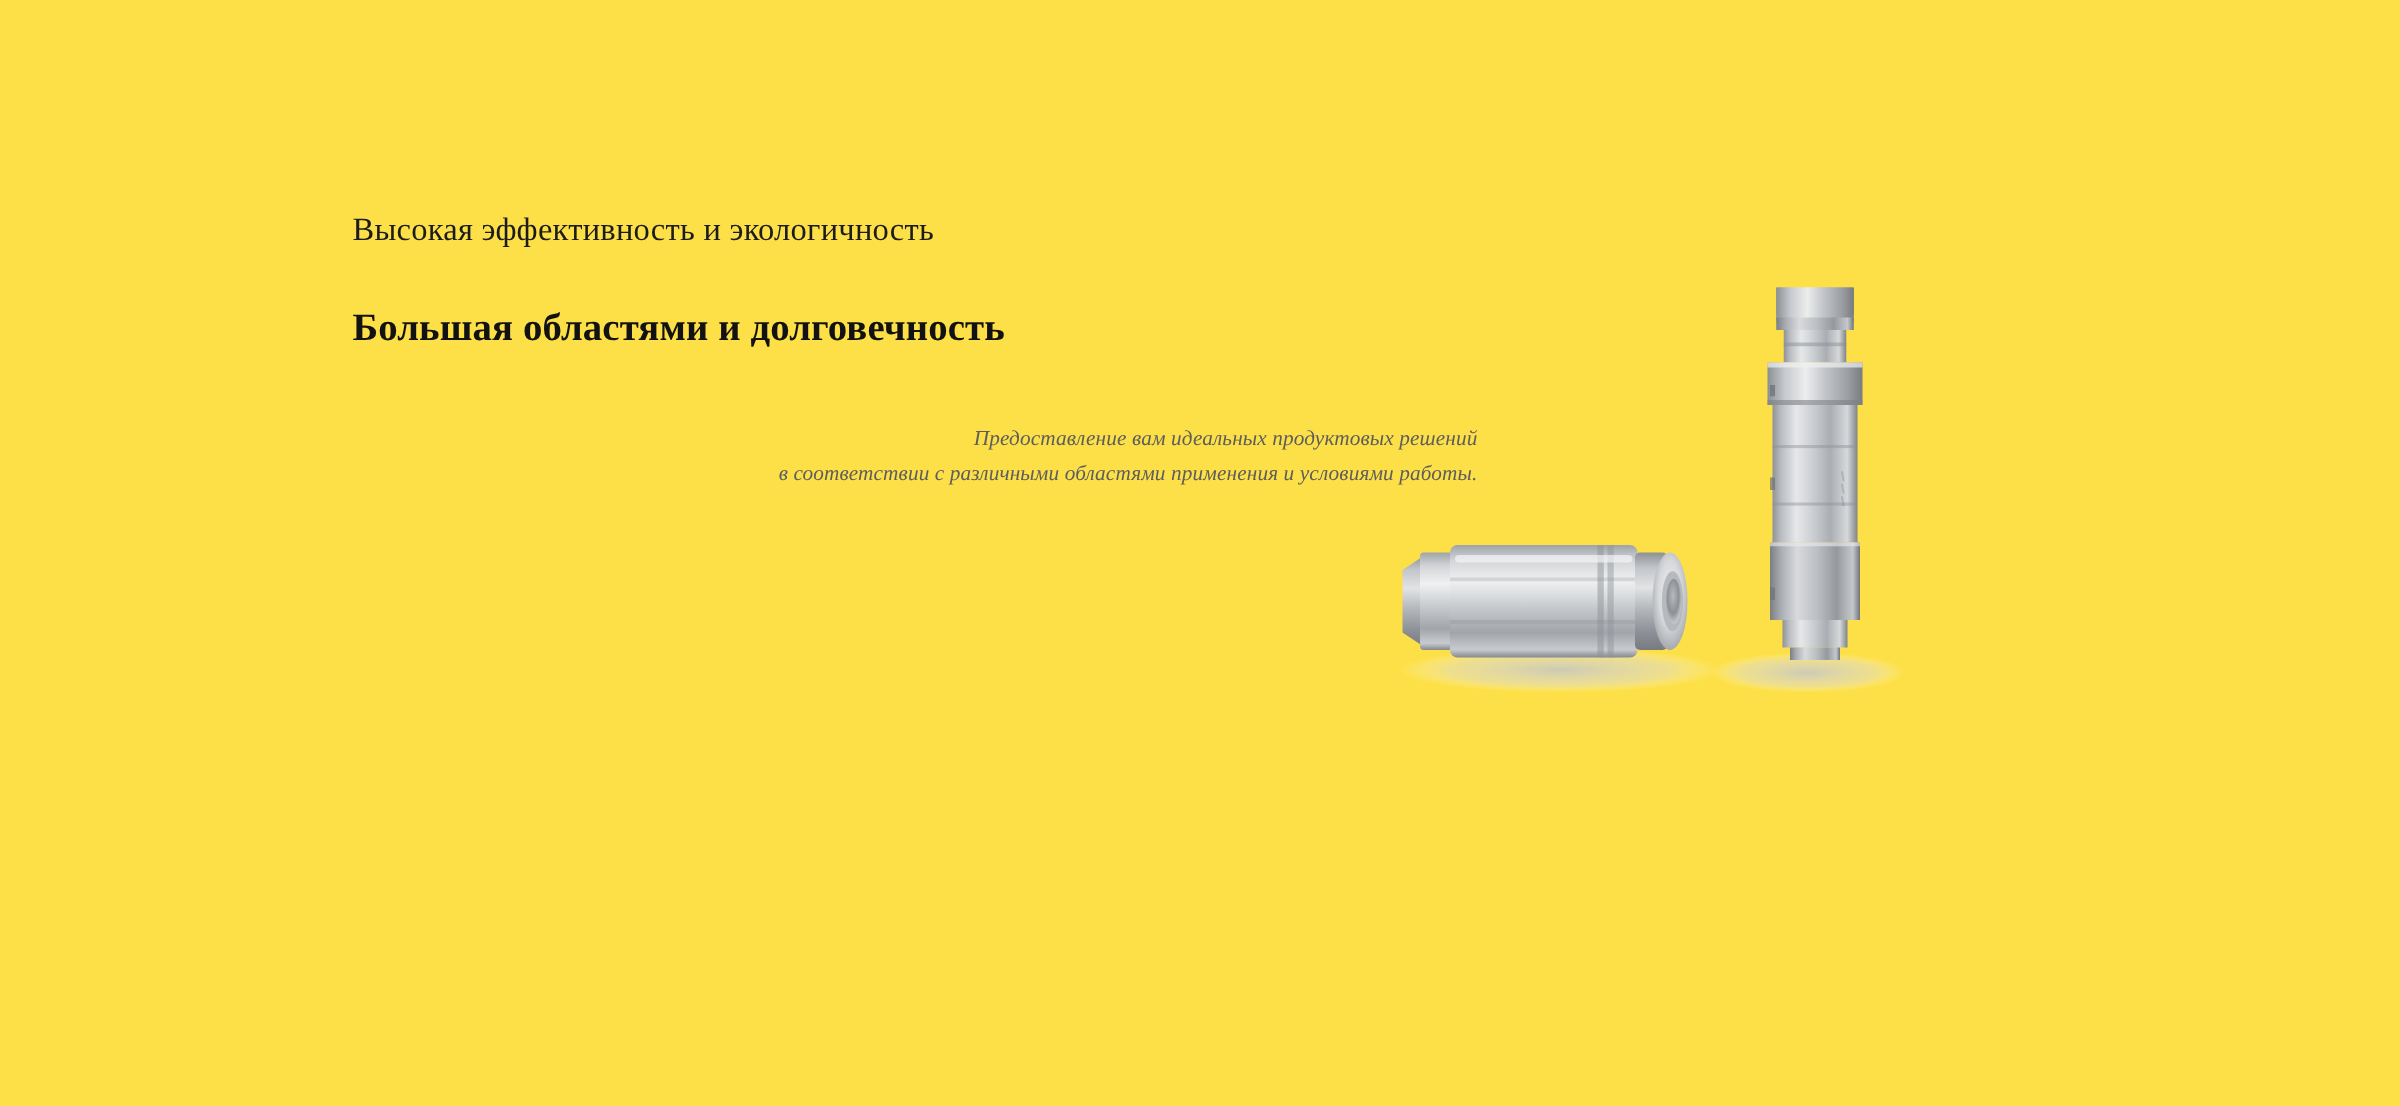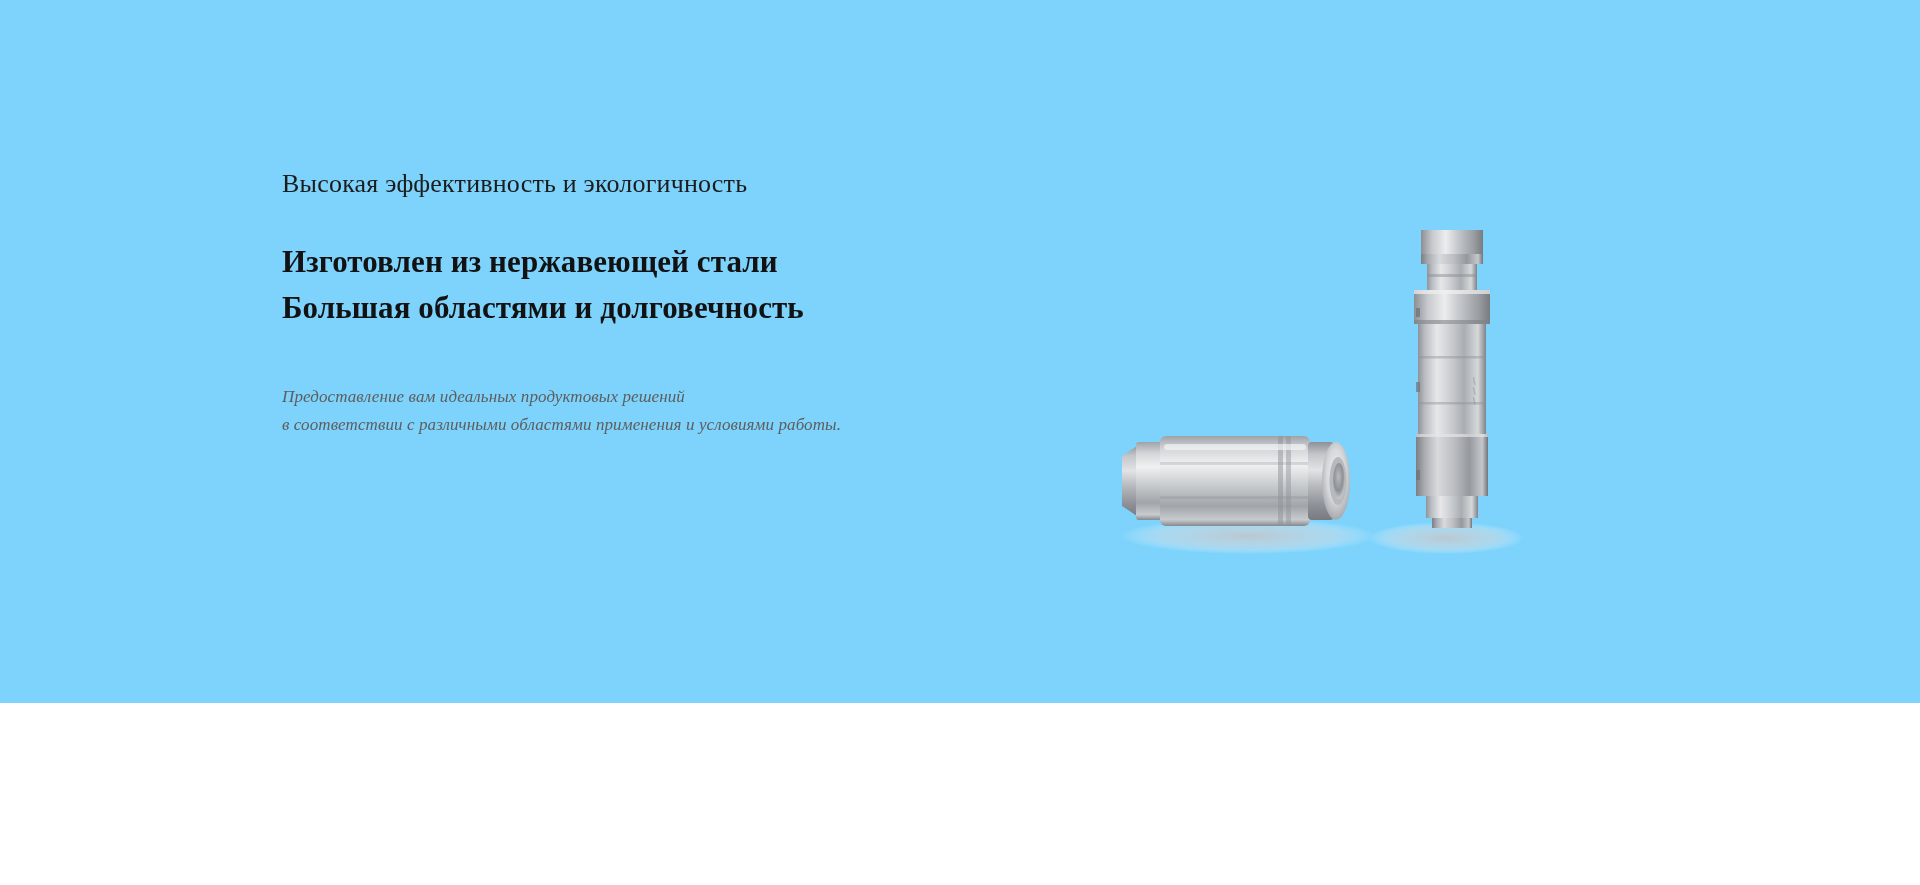--- a/index.html
+++ b/index.html
@@ -10,22 +10,22 @@
   body {
     width: 1920px;
     height: 885px;
     overflow: hidden;
     font-family: "Liberation Serif", serif;
     color: #1a1a1a;
   }
   .page {
     position: relative;
     width: 1920px;
-    height: 703px;
-    background: #7dd3fc;
+    height: 885px;
+    background: #fde047;
   }
 
   
   .content {
     position: absolute;
     left: 282px;
     top: 168px;
     width: 900px;
   }
   .eyebrow {
@@ -54,20 +54,21 @@
     margin-top: 52px;
   }
   .subtext-line {
     font-family: "Liberation Serif", serif;
     font-style: italic;
     font-size: 17px;
     color: #5d5d5d;
     line-height: 1.65;
     letter-spacing: 0.1px;
     white-space: nowrap;
+    text-align: right;
   }
 
   
   .product-stage {
     position: absolute;
     left: 1080px;
     top: 230px;
     width: 520px;
     height: 450px;
   }
@@ -78,21 +79,20 @@
 </head>
 <body>
 
 <div class="page">
 
   <div class="content">
 
     <p class="eyebrow">Высокая эффективность и экологичность</p>
 
     <div class="headline">
-      <div class="headline-line">Изготовлен из нержавеющей стали</div>
       <div class="headline-line">Большая областями и долговечность</div>
     </div>
 
     <div class="subtext">
       <div class="subtext-line">Предоставление вам идеальных продуктовых решений</div>
       <div class="subtext-line">в соответствии с различными областями применения и условиями работы.</div>
     </div>
 
   </div>
 

